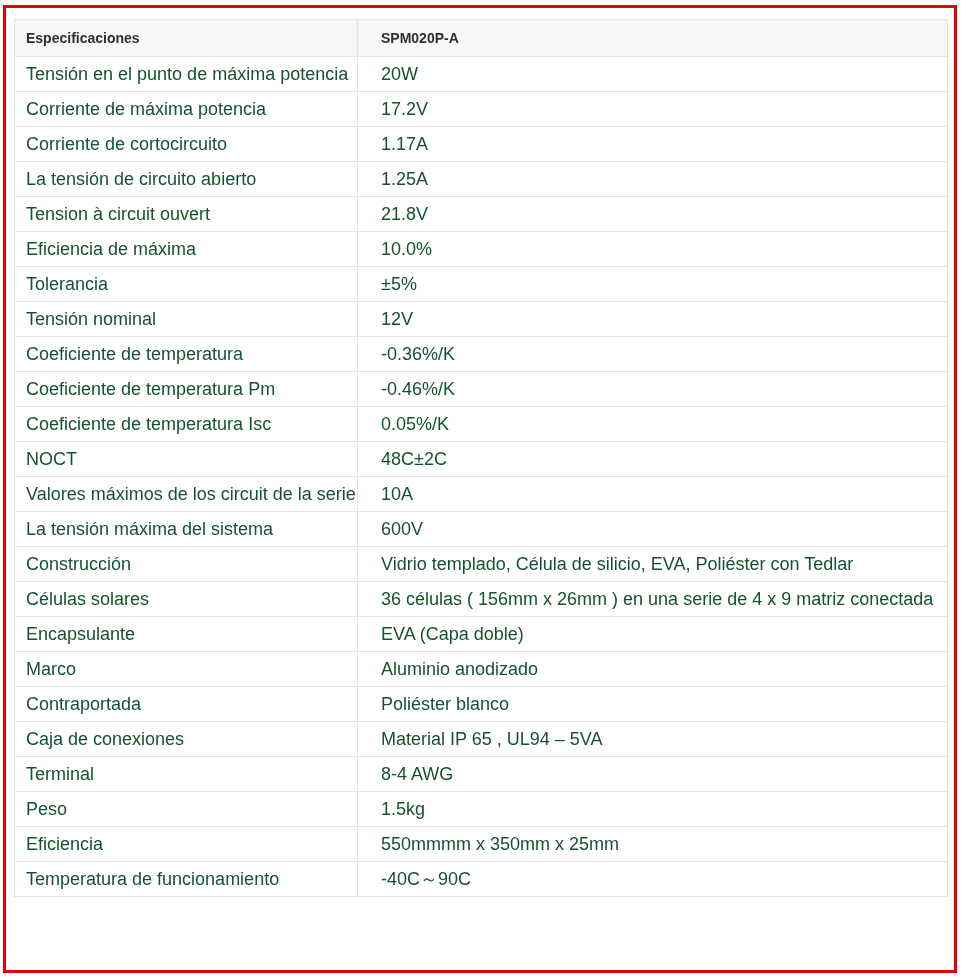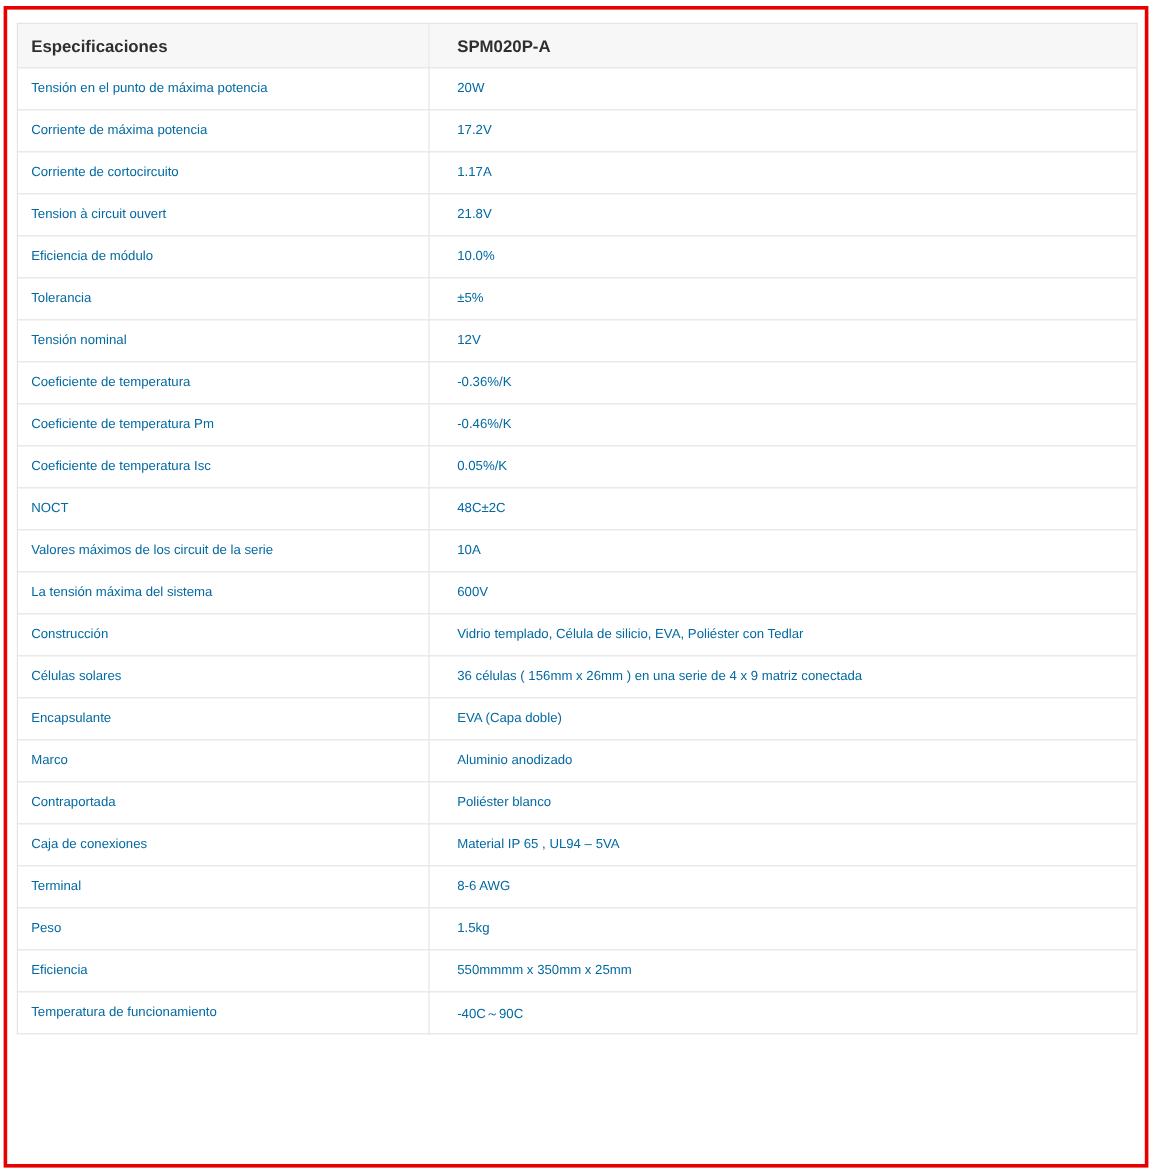--- a/index.html
+++ b/index.html
@@ -21,22 +21,22 @@
     padding: 11px 8px;
   }
   table.spec-table {
     border-collapse: collapse;
     table-layout: fixed;
     width: 934px;
   }
   .spec-table th,
   .spec-table td {
     border: 1px solid #e4e4e4;
-    font-size: 11px;
-    color: #0369a1;
+    font-size: 18px;
+    color: #14532d;
     text-align: left;
     font-weight: normal;
     overflow: hidden;
     white-space: nowrap;
   }
   .spec-table th {
     background: #f7f7f7;
     font-weight: bold;
     color: #2f2f2f;
     height: 36px;
@@ -68,25 +68,29 @@
         </tr>
         <tr>
           <td class="label-cell col-label">Corriente de máxima potencia</td>
           <td class="value-cell">17.2V</td>
         </tr>
         <tr>
           <td class="label-cell col-label">Corriente de cortocircuito</td>
           <td class="value-cell">1.17A</td>
         </tr>
         <tr>
+          <td class="label-cell col-label">La tensión de circuito abierto</td>
+          <td class="value-cell">1.25A</td>
+        </tr>
+        <tr>
           <td class="label-cell col-label">Tension à circuit ouvert</td>
           <td class="value-cell">21.8V</td>
         </tr>
         <tr>
-          <td class="label-cell col-label">Eficiencia de módulo</td>
+          <td class="label-cell col-label">Eficiencia de máxima</td>
           <td class="value-cell">10.0%</td>
         </tr>
         <tr>
           <td class="label-cell col-label">Tolerancia</td>
           <td class="value-cell">±5%</td>
         </tr>
         <tr>
           <td class="label-cell col-label">Tensión nominal</td>
           <td class="value-cell">12V</td>
         </tr>
@@ -133,21 +137,21 @@
         <tr>
           <td class="label-cell col-label">Contraportada</td>
           <td class="value-cell">Poliéster blanco</td>
         </tr>
         <tr>
           <td class="label-cell col-label">Caja de conexiones</td>
           <td class="value-cell">Material IP 65 , UL94 – 5VA</td>
         </tr>
         <tr>
           <td class="label-cell col-label">Terminal</td>
-          <td class="value-cell">8-6 AWG</td>
+          <td class="value-cell">8-4 AWG</td>
         </tr>
         <tr>
           <td class="label-cell col-label">Peso</td>
           <td class="value-cell">1.5kg</td>
         </tr>
         <tr>
           <td class="label-cell col-label">Eficiencia</td>
           <td class="value-cell">550mmmm x 350mm x 25mm</td>
         </tr>
         <tr>

